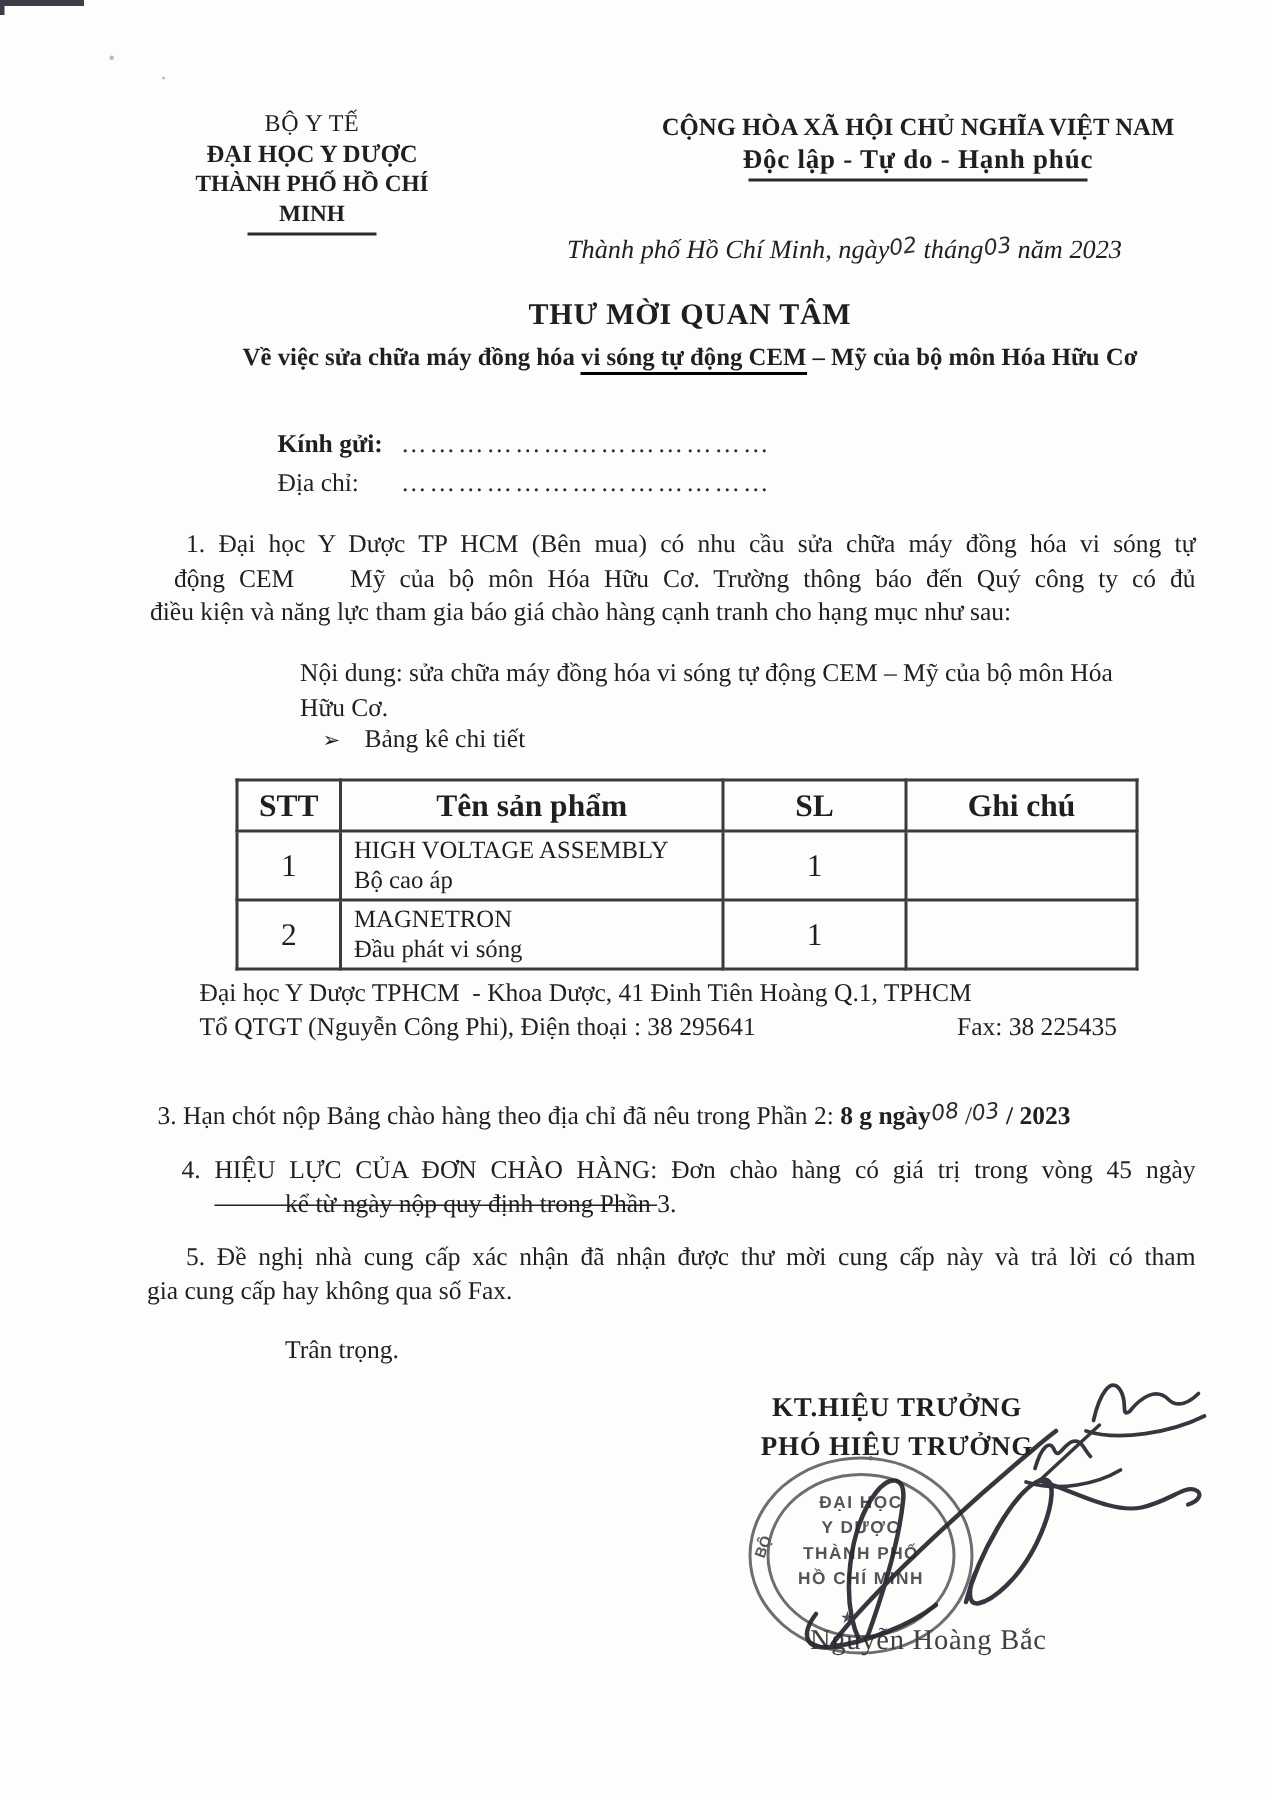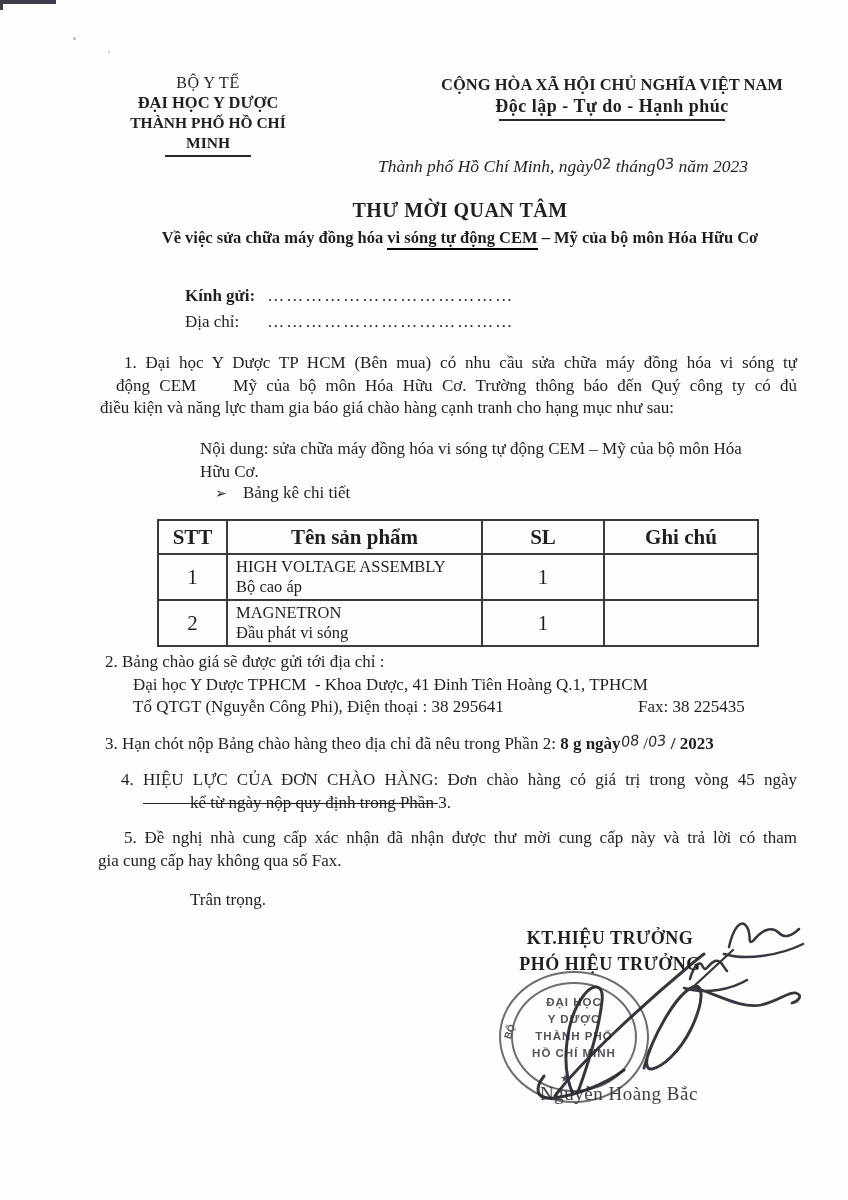--- a/index.html
+++ b/index.html
@@ -33,21 +33,21 @@
   
   .bodycol{left:100px;width:697px;}
   .indent-nd{left:200px;width:585px;}
   .tbl{left:157px;top:519px;}
   table{border-collapse:collapse;}
   td,th{border:2px solid #3b3b3b;font-size:21px;vertical-align:middle;}
   th{height:30px;font-weight:bold;text-align:center;}
   .cell-ctr{text-align:center;}
   .cell-name{padding:2px 6px 2px 8px;font-size:16.5px;line-height:20px;}
   .s2-fax{position:absolute;left:538px;top:0;}
-  .signoff{left:500px;top:925px;width:220px;text-align:center;font-size:18px;font-weight:bold;
+  .signoff{left:488px;top:925px;width:220px;text-align:center;font-size:18px;font-weight:bold;
            letter-spacing:.5px;line-height:26px;}
   
   .stamp{left:499px;top:971px;width:150px;height:132px;}
   .stamp .outer{position:absolute;left:0;top:0;right:0;bottom:0;border:2.5px solid #6e6e72;border-radius:50%;}
   .stamp .inner{position:absolute;left:12px;top:11px;right:12px;bottom:11px;border:2px solid #6e6e72;border-radius:50%;}
   .stamp .txt{position:absolute;left:0;top:23px;width:100%;text-align:center;
       font-family:"Liberation Sans","DejaVu Sans",sans-serif;font-size:11.5px;font-weight:bold;
       letter-spacing:1px;line-height:17px;color:#535358;}
   .stamp .ringword{position:absolute;left:3px;top:55px;transform:rotate(-70deg);
       font-family:"Liberation Sans",sans-serif;font-size:10px;font-weight:bold;color:#535358;}
@@ -150,21 +150,20 @@
           <div>Đầu phát vi sóng</div>
         </td>
         <td class="cell-ctr">1</td>
         <td></td>
       </tr>
     </tbody>
       </table>
   </div>
 
   <div class="abs bodycol fs17" style="top:651px;">
-    <div style="padding-left:5px;">2. Bảng chào giá sẽ được gửi tới địa chỉ :</div>
     <div style="padding-left:33px;">Đại học Y Dược TPHCM &nbsp;- Khoa Dược, 41 Đinh Tiên Hoàng Q.1, TPHCM</div>
     <div style="padding-left:33px;position:relative;">
       <span>Tổ QTGT (Nguyễn Công Phi), Điện thoại : 38 295641</span>
       <span class="s2-fax">Fax: 38 225435</span>
     </div>
   </div>
 
   <div class="abs bodycol fs17" style="top:733px;padding-left:5px;">
     <span>3. Hạn chót nộp Bảng chào hàng theo địa chỉ đã nêu trong Phần 2: </span><span class="b">8 g ngày</span><span class="hand">08</span><span> /</span><span class="hand">03</span><span class="b"> / 2023</span>
   </div>

